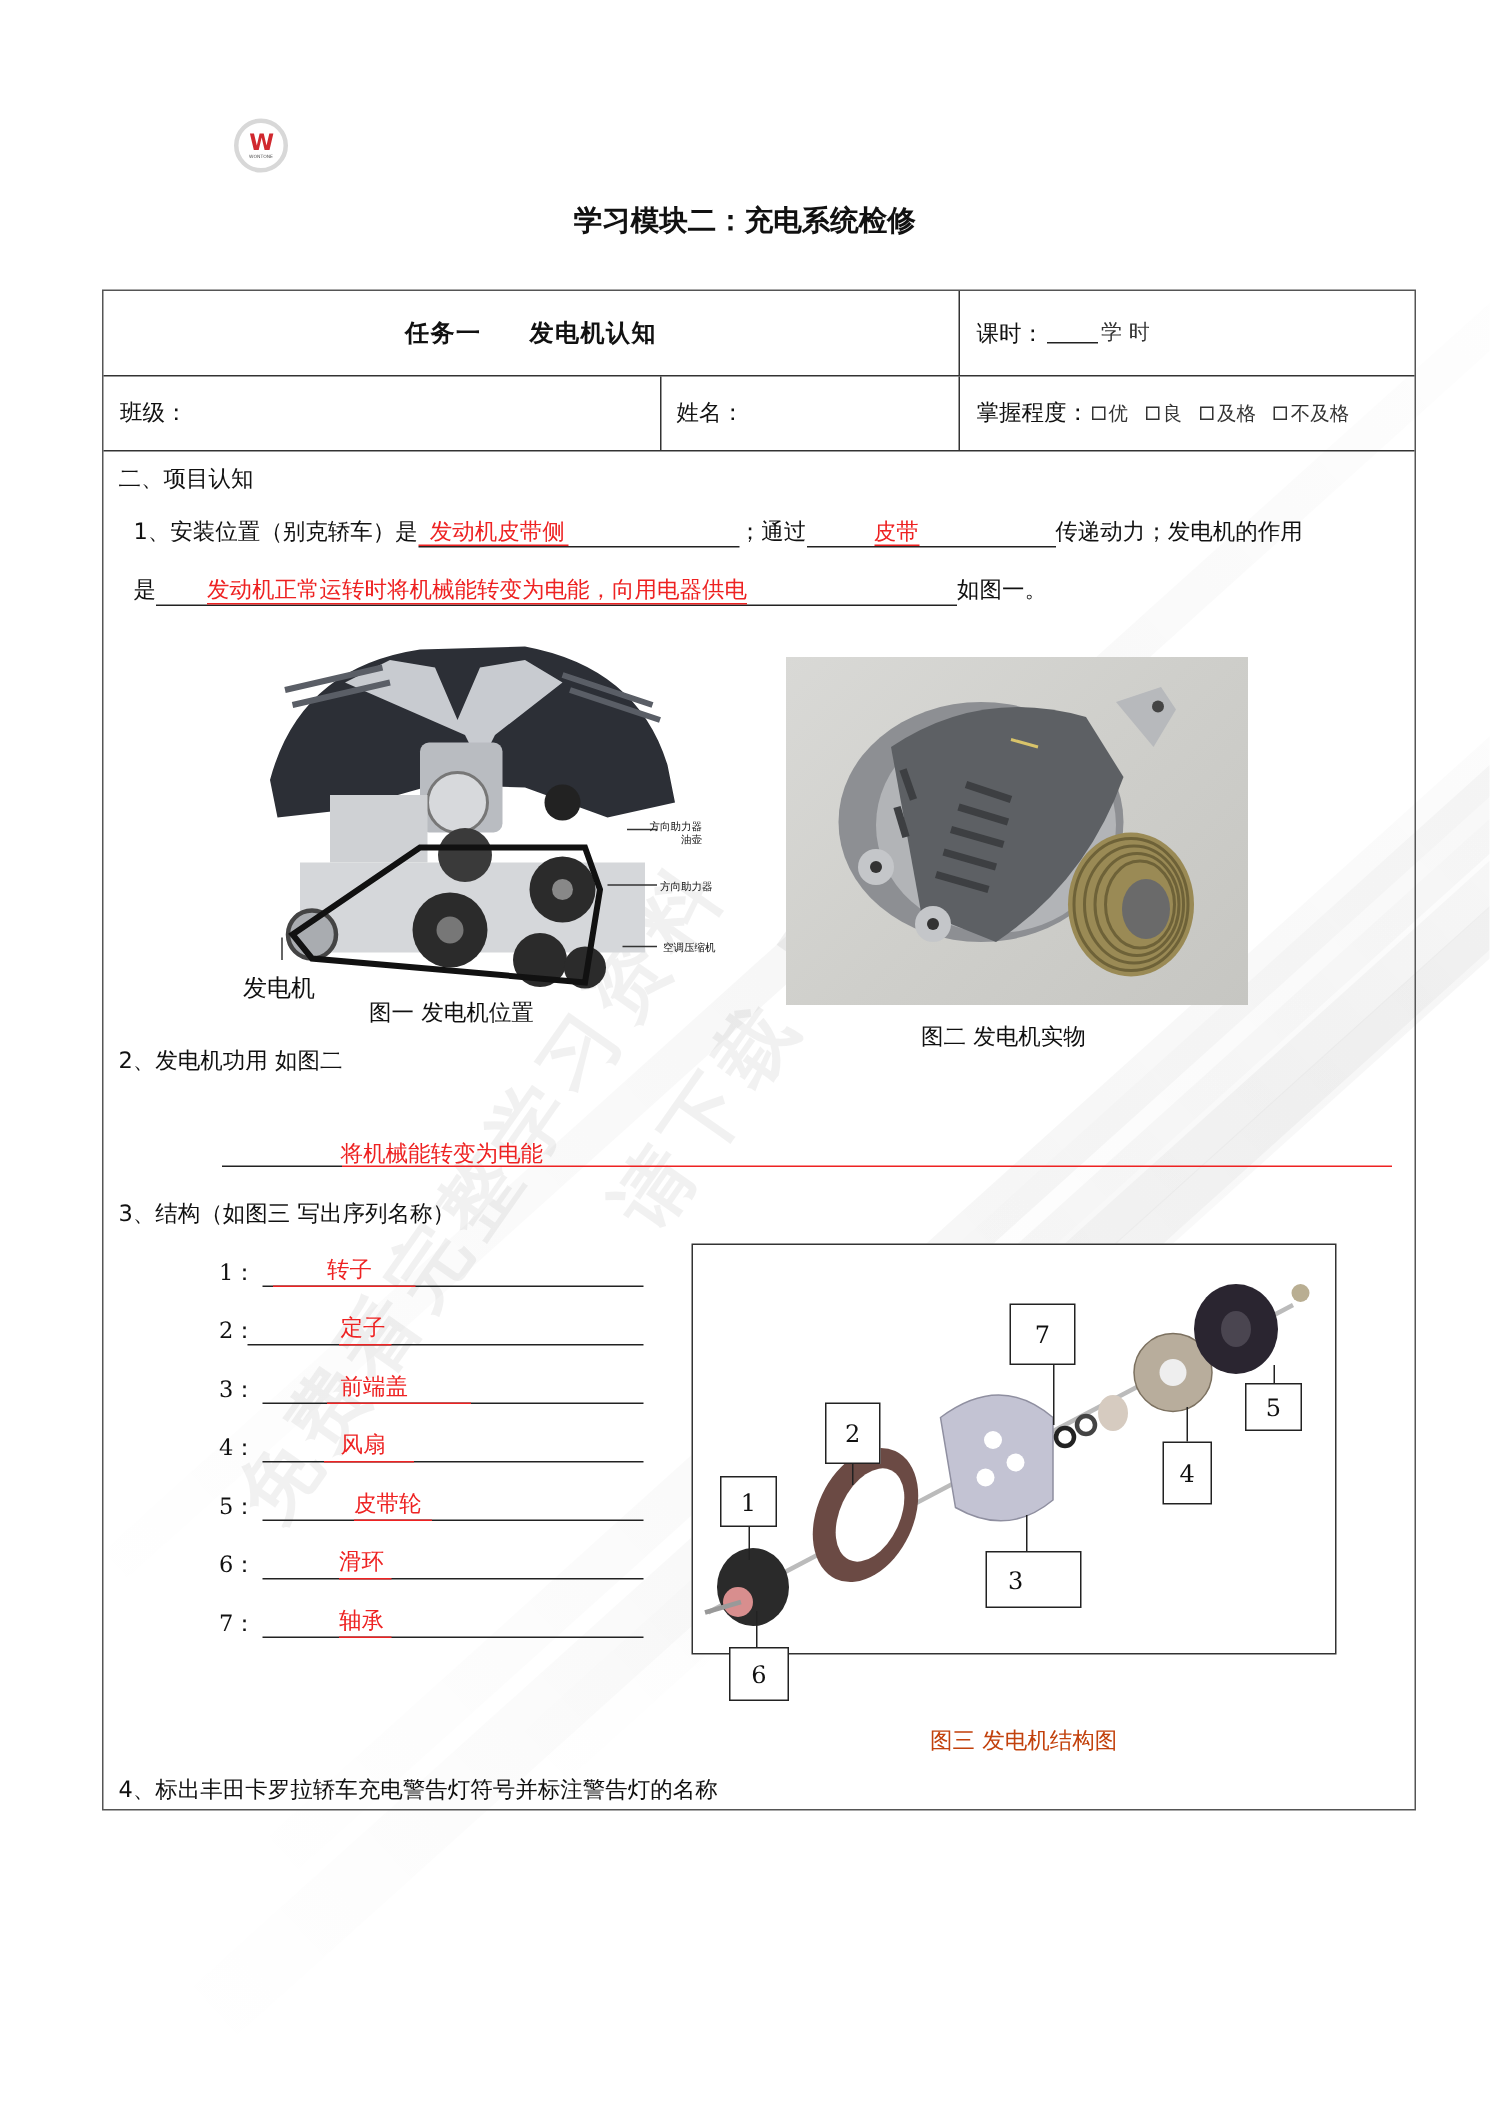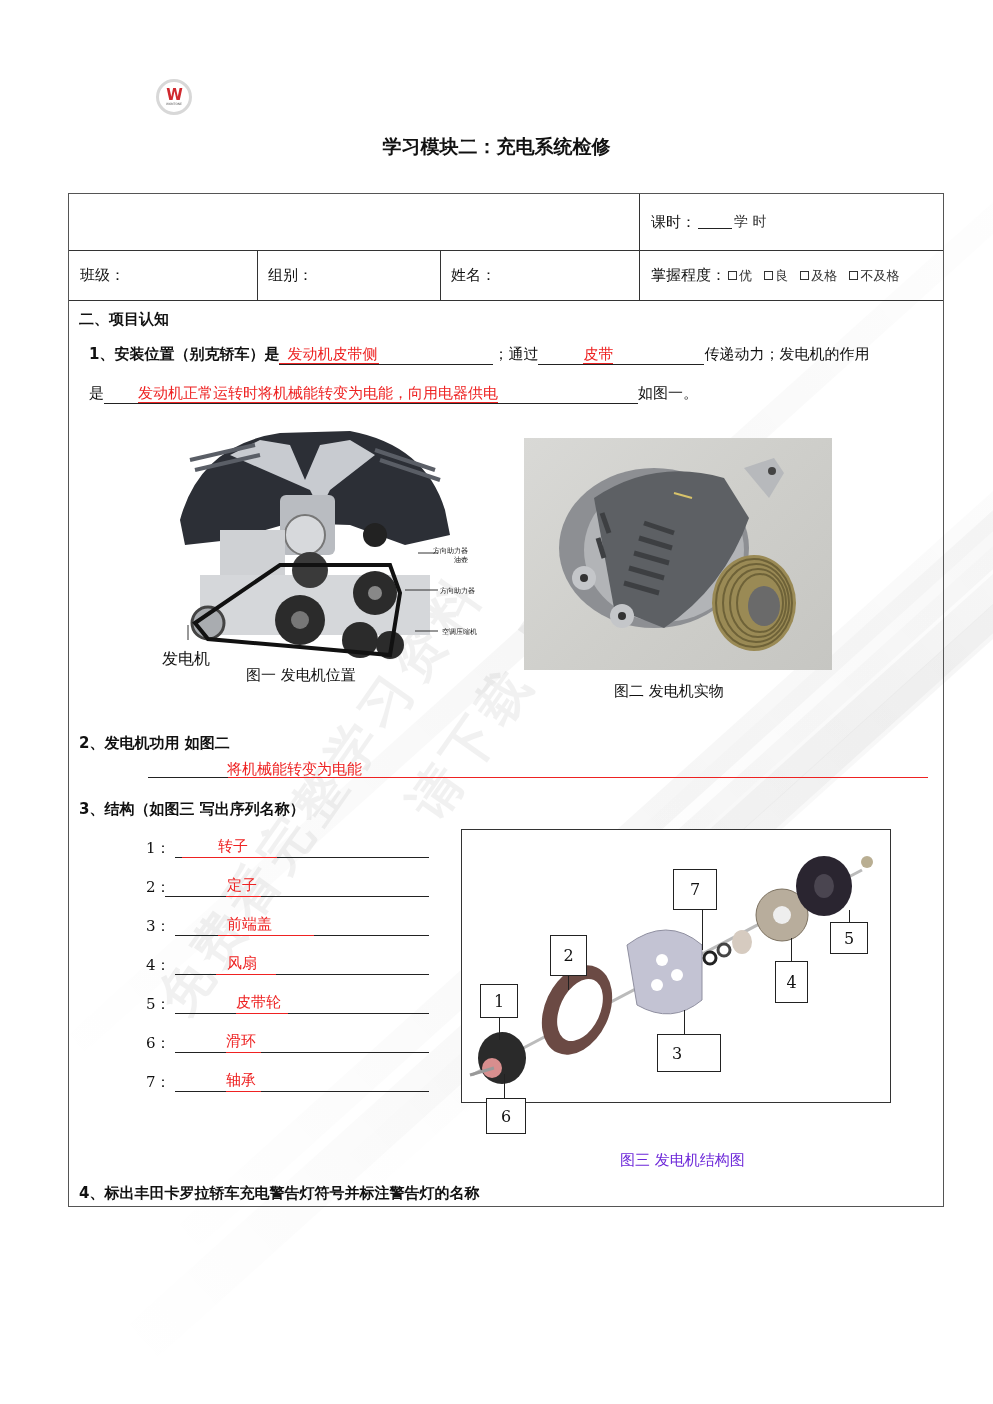--- a/index.html
+++ b/index.html
@@ -28,21 +28,21 @@
 
   .task-title { font-family: "DejaVu Serif", serif; font-weight: bold; font-size: 16px; letter-spacing: 1px; }
   .task-title .gap { display: inline-block; width: 32px; }
   .blank-short { display: inline-block; width: 34px; border-bottom: 1.2px solid #222; margin: 0 2px; height: 14px; }
   .muted { font-size: 14px; color: #333; }
   .checks { font-size: 13px; color: #333; margin-left: 2px; }
   .checks .opt { margin-right: 8px; }
   .box { display: inline-block; width: 9px; height: 9px; border: 1px solid #333; margin-right: 2px; vertical-align: 0; }
 
   .line-text { position: absolute; font-family: "DejaVu Sans", sans-serif; font-size: 15px; white-space: nowrap; }
-  .b { font-weight: bold; }
+  .b { font-weight: normal; }
   .red { color: #ee2222; }
   .uline { display: inline-block; border-bottom: 1.2px solid #222; position: relative; vertical-align: baseline; }
   .uline .redpart { border-bottom: 1.2px solid #ee2222; }
 
   .fig1 { position: absolute; left: 160px; top: 425px; width: 320px; height: 250px; }
   .fig2 { position: absolute; left: 524px; top: 438px; width: 308px; height: 232px; background: linear-gradient(135deg, #d9d9d6 0%, #cfcfcb 50%, #c6c6c2 100%); }
   .caption { position: absolute; font-family: "DejaVu Sans", sans-serif; font-size: 15px; white-space: nowrap; }
 
   .struct-item { position: absolute; left: 146px; font-family: "DejaVu Serif", serif; font-size: 15px; white-space: nowrap; }
   .struct-line { position: absolute; border-bottom: 1.2px solid #222; height: 1px; }
@@ -72,33 +72,35 @@
     <div class="logo-w"><span>W</span></div>
     <div class="logo-badge-txt">WONTONE</div>
   </div>
 </div>
 
 <div class="doc-title">学习模块二：充电系统检修</div>
 
 <div class="sheet">
 
   <div class="row" style="top:0; height:57px;">
+    <div class="cell" style="left:0; width:570px; justify-content:center;">
+      <span class="task-title">
+        <span>任务一</span><span class="gap"></span><span>发电机认知</span>
+      </span>
+    </div>
     <div class="cell vline" style="left:570px; width:306px; padding-left:11px;">
       <span>课时：</span>
       <span class="blank-short"></span>
       <span class="muted">学 时</span>
     </div>
   </div>
 
   <div class="row" style="top:57px; height:50px;">
     <div class="cell" style="left:0; width:188px; padding-left:11px;">
       <span>班级：</span>
-    </div>
-    <div class="cell vline" style="left:188px; width:183px; padding-left:10px;">
-      <span>组别：</span>
     </div>
     <div class="cell vline" style="left:371px; width:199px; padding-left:10px;">
       <span>姓名：</span>
     </div>
     <div class="cell vline" style="left:570px; width:306px; padding-left:11px;">
       <span>掌握程度：</span>
       <span class="checks">
         <span class="opt"><span class="box"></span><span>优</span></span>
         <span class="opt"><span class="box"></span><span>良</span></span>
         <span class="opt"><span class="box"></span><span>及格</span></span>
@@ -110,21 +112,21 @@
   <div class="line-text b" style="left:10px; top:116px;">二、项目认知</div>
 
   <div class="line-text" style="left:20px; top:151px;">
     <span class="b">1、安装位置（别克轿车）是</span><span class="uline" style="width:214px;"><span class="red redpart" style="padding:0 2px 0 8px;">发动机皮带侧</span></span><span>；通过</span><span class="uline" style="width:166px;"><span style="display:inline-block;width:45px;"></span><span class="red redpart">皮带</span></span><span>传递动力；发电机的作用</span>
   </div>
 
   <div class="line-text" style="left:20px; top:190px;">
     <span>是</span><span class="uline" style="width:534px;"><span style="display:inline-block;width:34px;"></span><span class="red redpart">发动机正常运转时将机械能转变为电能，向用电器供电</span></span><span>如图一。</span>
   </div>
 
-  <div class="line-text b" style="left:10px; top:540px;text-align:right;">2、发电机功用  如图二</div>
+  <div class="line-text b" style="left:10px; top:504px;text-align:right;">2、发电机功用  如图二</div>
   <div style="position:absolute; left:79px; top:583px; width:80px; border-bottom:1.2px solid #222;"></div>
   <div style="position:absolute; left:159px; top:583px; width:700px; border-bottom:1.2px solid #ee2222;"></div>
   <div class="line-text red" style="left:158px; top:566px;">将机械能转变为电能</div>
 
   <div class="line-text b" style="left:10px; top:606px;">3、结构（如图三  写出序列名称）</div>
 
   <div class="line-text b" style="left:10px; top:990px;">4、标出丰田卡罗拉轿车充电警告灯符号并标注警告灯的名称</div>
 </div>
 
 <div class="fig1">
@@ -259,13 +261,13 @@
   <div class="leader" style="left:222px; top:180px; height:24px;"></div>
   <div class="num-box" style="left:313px; top:131px; width:33px; height:42px;">4</div>
   <div class="leader" style="left:329px; top:108px; height:23px;"></div>
   <div class="num-box" style="left:368px; top:92px; width:38px; height:32px;">5</div>
   <div class="leader" style="left:387px; top:80px; height:12px;"></div>
   <div class="num-box" style="left:24px; top:268px; width:40px; height:36px;">6</div>
   <div class="leader" style="left:42px; top:244px; height:24px;"></div>
   <div class="num-box" style="left:211px; top:39px; width:44px; height:41px;">7</div>
   <div class="leader" style="left:240px; top:80px; height:40px;"></div>
 </div>
-<div class="caption" style="left:620px; top:1151px; font-family:'DejaVu Serif',serif; color:#6d28d9;">图三  发电机结构图</div>
+<div class="caption" style="left:620px; top:1151px; font-family:'DejaVu Serif',serif; color:#c2410c;">图三  发电机结构图</div>
 
 </body></html>

